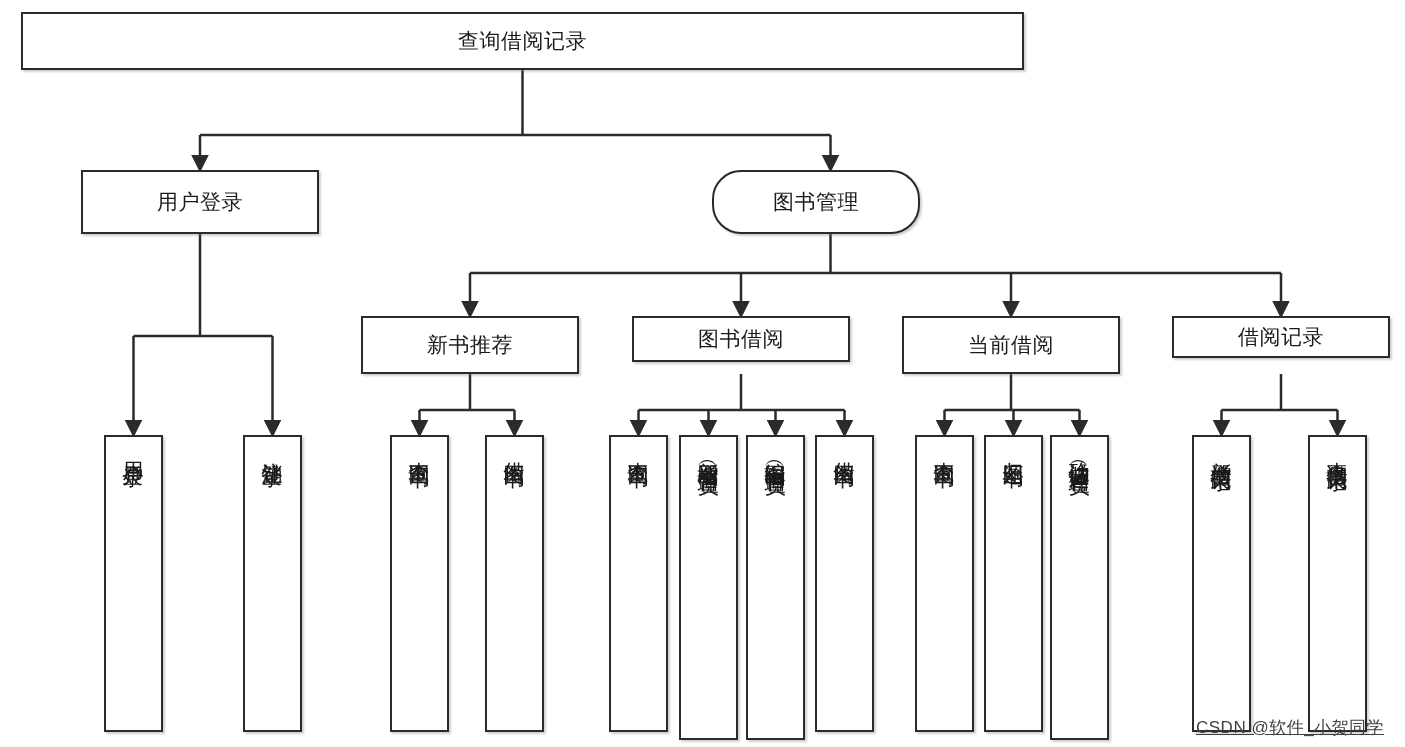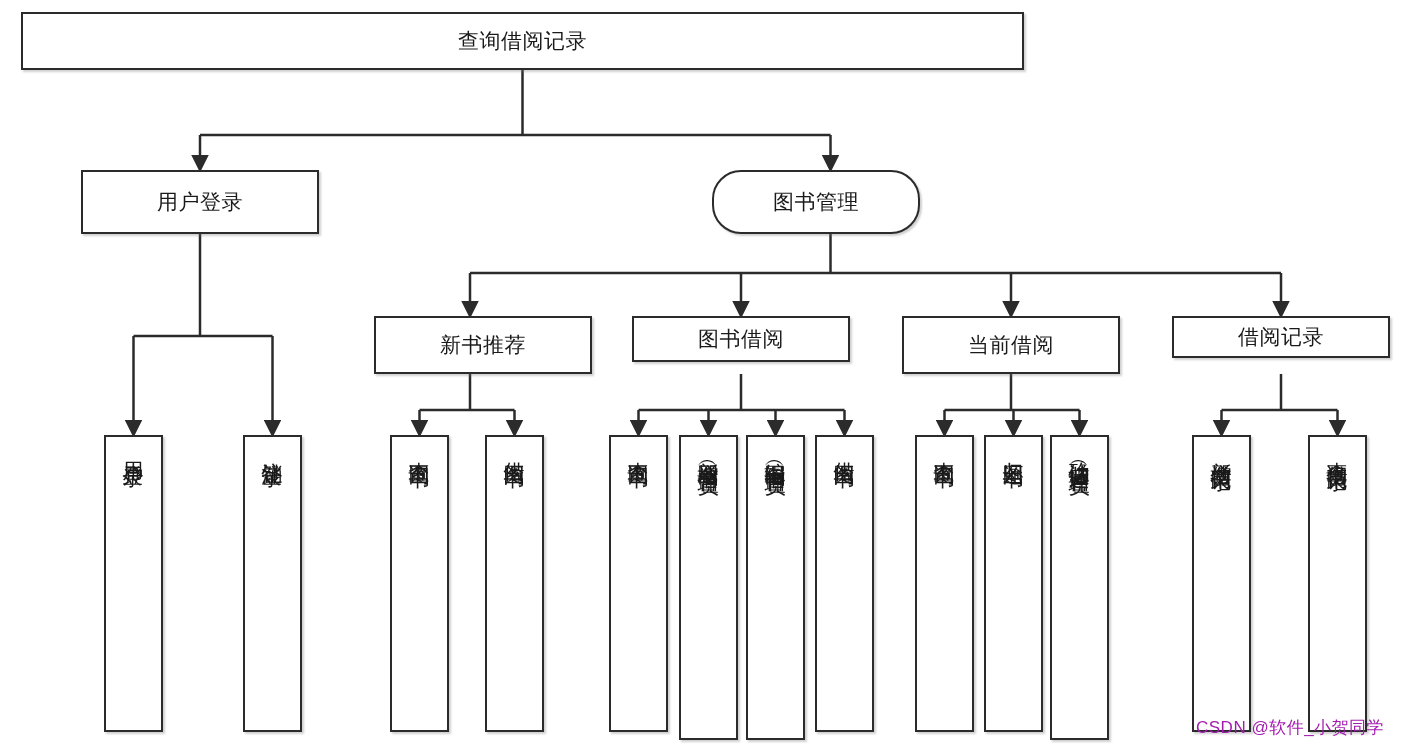--- a/index.html
+++ b/index.html
@@ -52,25 +52,26 @@
   .node.vertical .node-label {
     writing-mode: vertical-rl;
     text-orientation: upright;
     font-size: 21px;
     letter-spacing: 2px;
     line-height: 1;
     white-space: nowrap;
   }
   .watermark {
     position: absolute;
-    color: #a21caf;
+    color: #404040;
     font-size: 17px;
     white-space: nowrap;
     letter-spacing: 0.5px;
     pointer-events: none;
+    text-decoration: underline;
   }
 </style>
 </head>
 <body>
 
 <div id="canvas">
   <svg id="edges" viewBox="0 0 1405 747" preserveAspectRatio="none">
     <defs>
       <marker id="arrow" viewBox="0 0 10 10" refX="8" refY="5" markerWidth="7" markerHeight="7" orient="auto-start-reverse">
         <path d="M 0 0 L 10 5 L 0 10 z" fill="#2b2b2b"></path>
@@ -116,21 +117,21 @@
   <div id="node-layer">
       <div class="node horizontal" style="left: 21px; top: 12px; width: 1003px; height: 58px;">
         <span class="node-label">查询借阅记录</span>
       </div>
       <div class="node horizontal" style="left: 81px; top: 170px; width: 238px; height: 64px;">
         <span class="node-label">用户登录</span>
       </div>
       <div class="node horizontal" style="left: 712px; top: 170px; width: 208px; height: 64px; border-radius: 29px;">
         <span class="node-label">图书管理</span>
       </div>
-      <div class="node horizontal" style="left: 374px; top: 316px; width: 218px; height: 58px;">
+      <div class="node horizontal" style="left: 361px; top: 316px; width: 218px; height: 58px;">
         <span class="node-label">新书推荐</span>
       </div>
       <div class="node horizontal" style="left: 632px; top: 316px; width: 218px; height: 46px;">
         <span class="node-label">图书借阅</span>
       </div>
       <div class="node horizontal" style="left: 902px; top: 316px; width: 218px; height: 58px;">
         <span class="node-label">当前借阅</span>
       </div>
       <div class="node horizontal" style="left: 1172px; top: 316px; width: 218px; height: 42px;">
         <span class="node-label">借阅记录</span>

